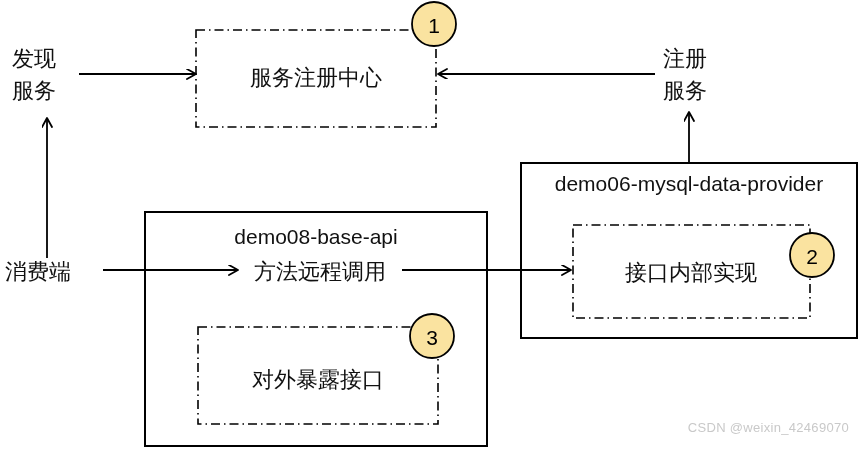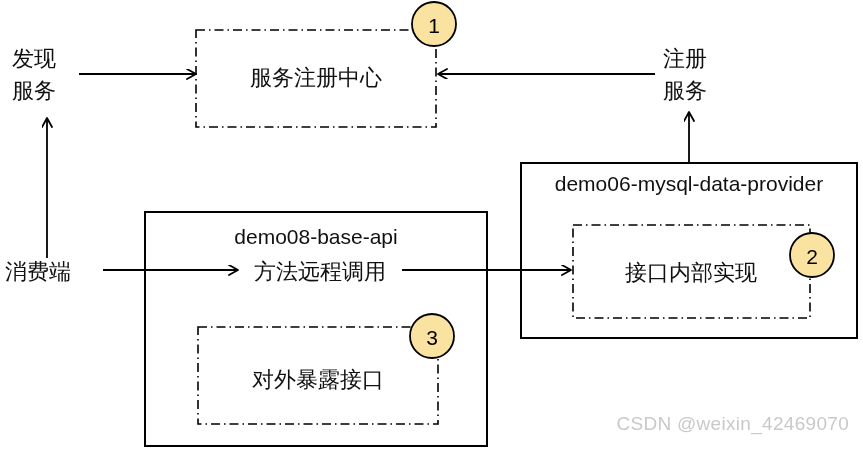--- a/index.html
+++ b/index.html
@@ -69,21 +69,21 @@
     font-size: 21px;
     fill: #111111;
     text-anchor: middle;
     dominant-baseline: central;
   }
   .watermark {
     position: absolute;
     right: 14px;
     bottom: 14px;
     font-family: "Liberation Sans", "DejaVu Sans", sans-serif;
-    font-size: 19px;
+    font-size: 13px;
     color: #c9c9c9;
     letter-spacing: 0.3px;
     user-select: none;
     white-space: nowrap;
   }
 </style>
 </head>
 <body>
 
 <div id="diagram-root">

